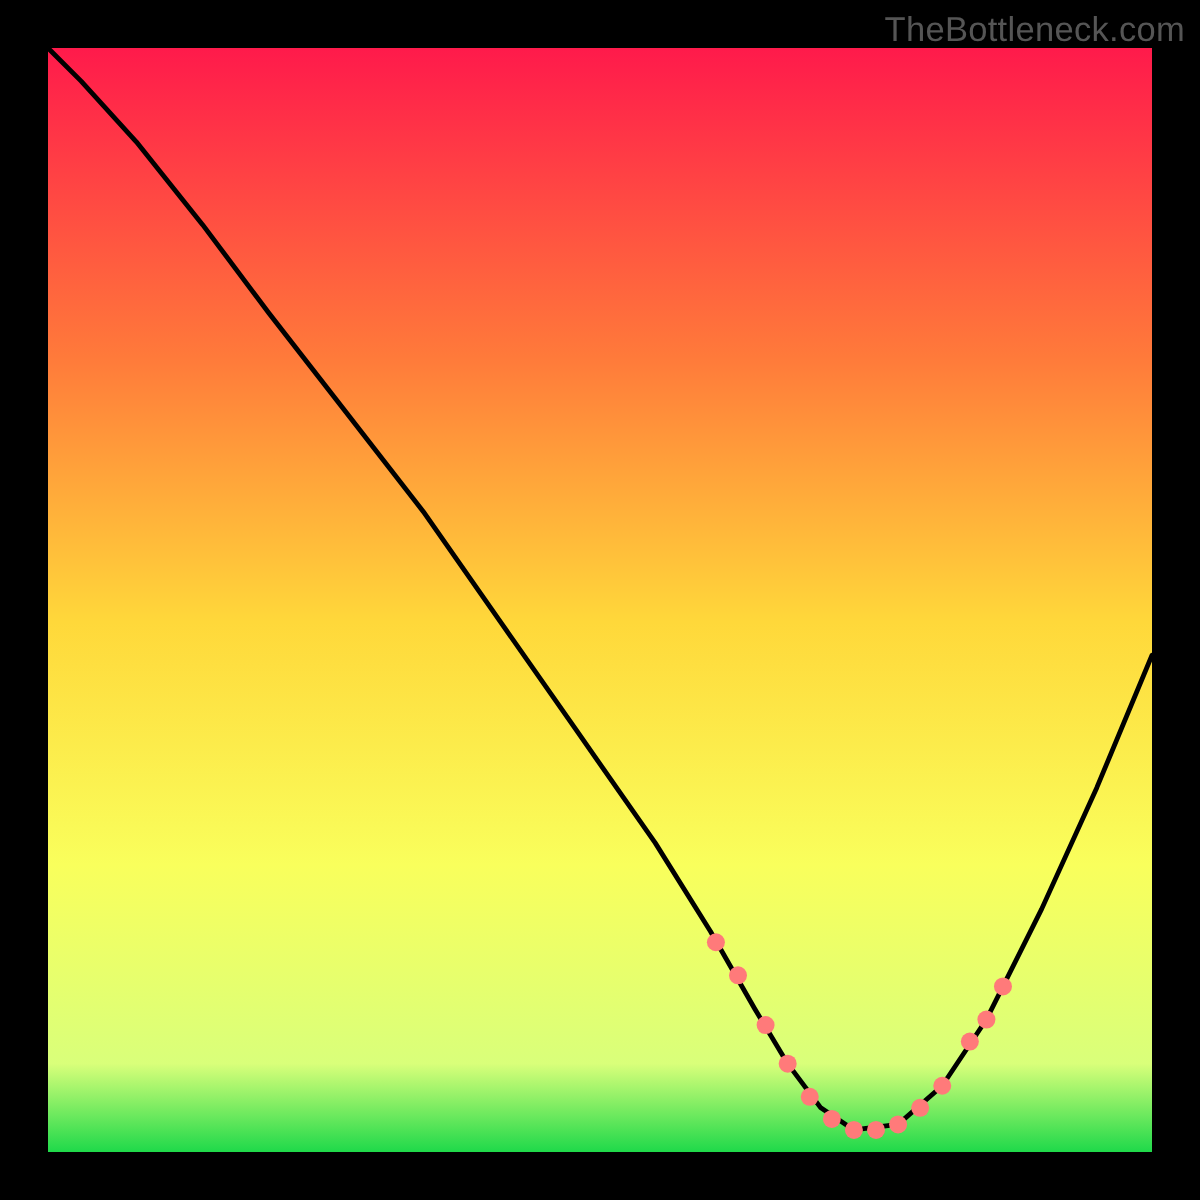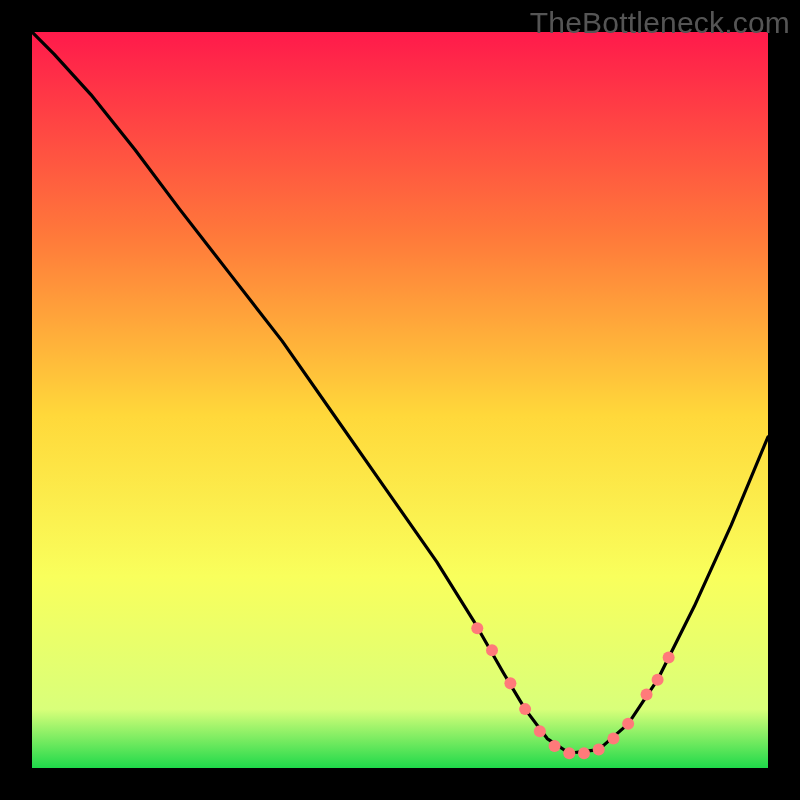--- a/index.html
+++ b/index.html
@@ -15,21 +15,21 @@
     position: relative;
     width: 800px;
     height: 800px;
     background: #000;
   }
   .watermark {
     position: absolute;
     top: 6px;
     right: 10px;
     color: #555;
-    font-size: 30px;
+    font-size: 23px;
     font-weight: 500;
     letter-spacing: 0.2px;
     z-index: 20;
   }
   .plot {
     position: absolute;
     left: 32px;
     top: 32px;
     width: 736px;
     height: 736px;

